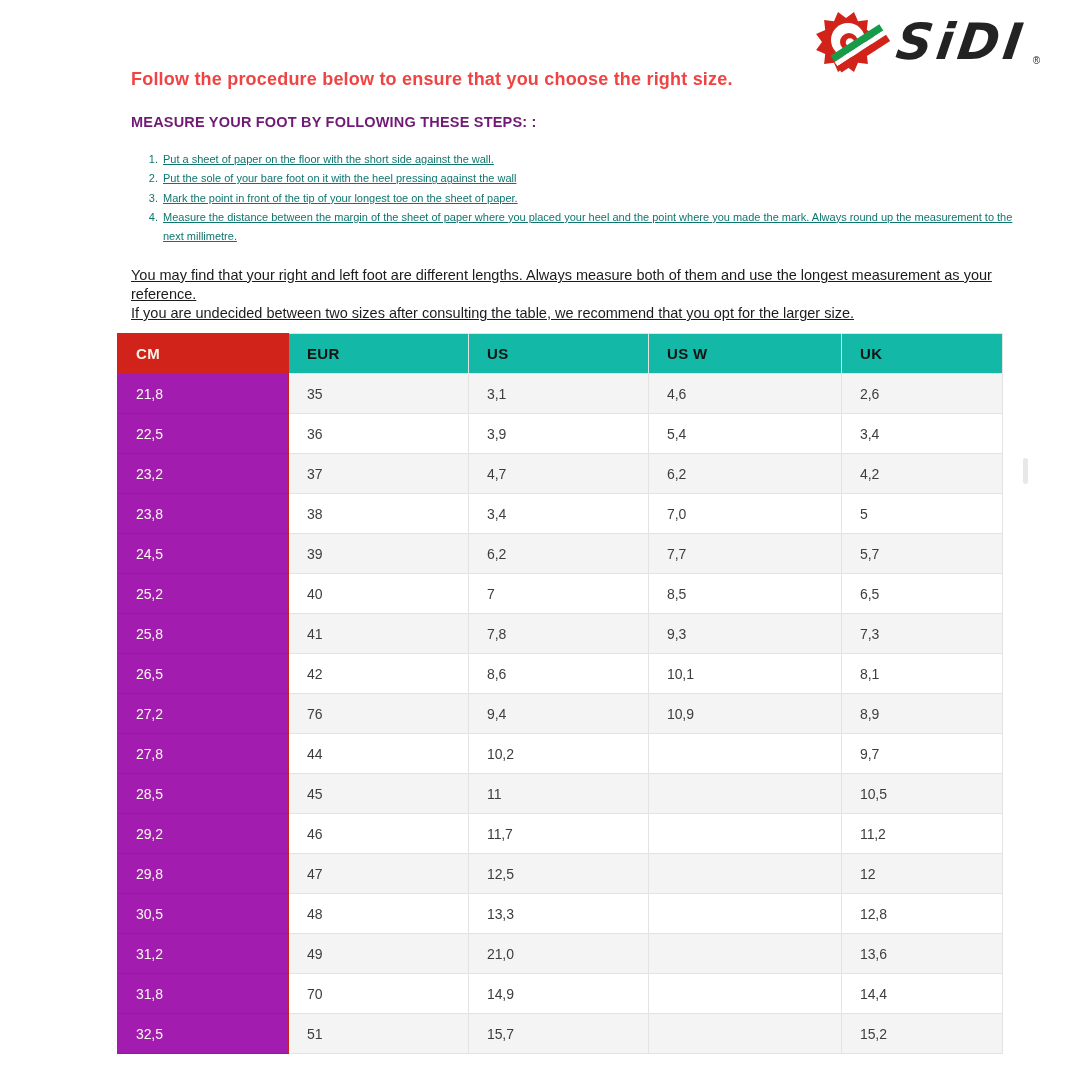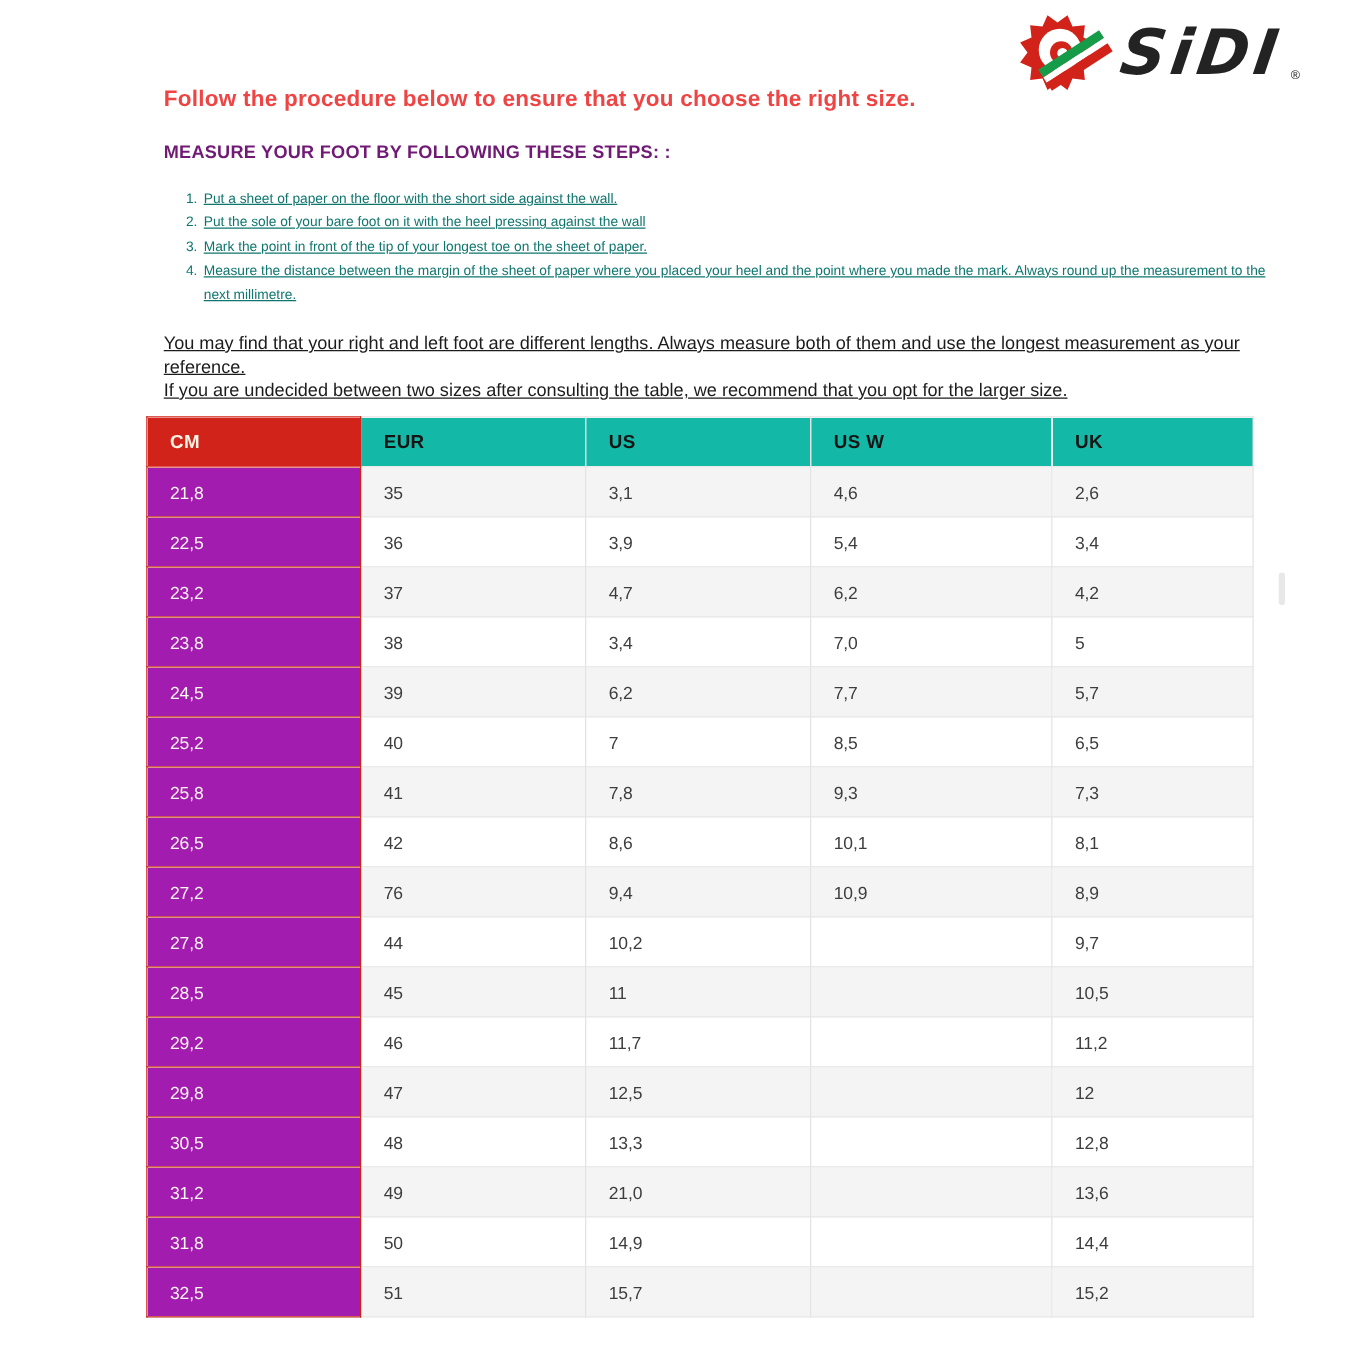--- a/index.html
+++ b/index.html
@@ -210,21 +210,21 @@
         </tr>
         <tr>
           <td class="cm">31,2</td>
           <td>49</td>
           <td>21,0</td>
           <td></td>
           <td>13,6</td>
         </tr>
         <tr>
           <td class="cm">31,8</td>
-          <td>50</td>
+          <td>70</td>
           <td>14,9</td>
           <td></td>
           <td>14,4</td>
         </tr>
         <tr>
           <td class="cm">32,5</td>
           <td>51</td>
           <td>15,7</td>
           <td></td>
           <td>15,2</td>

